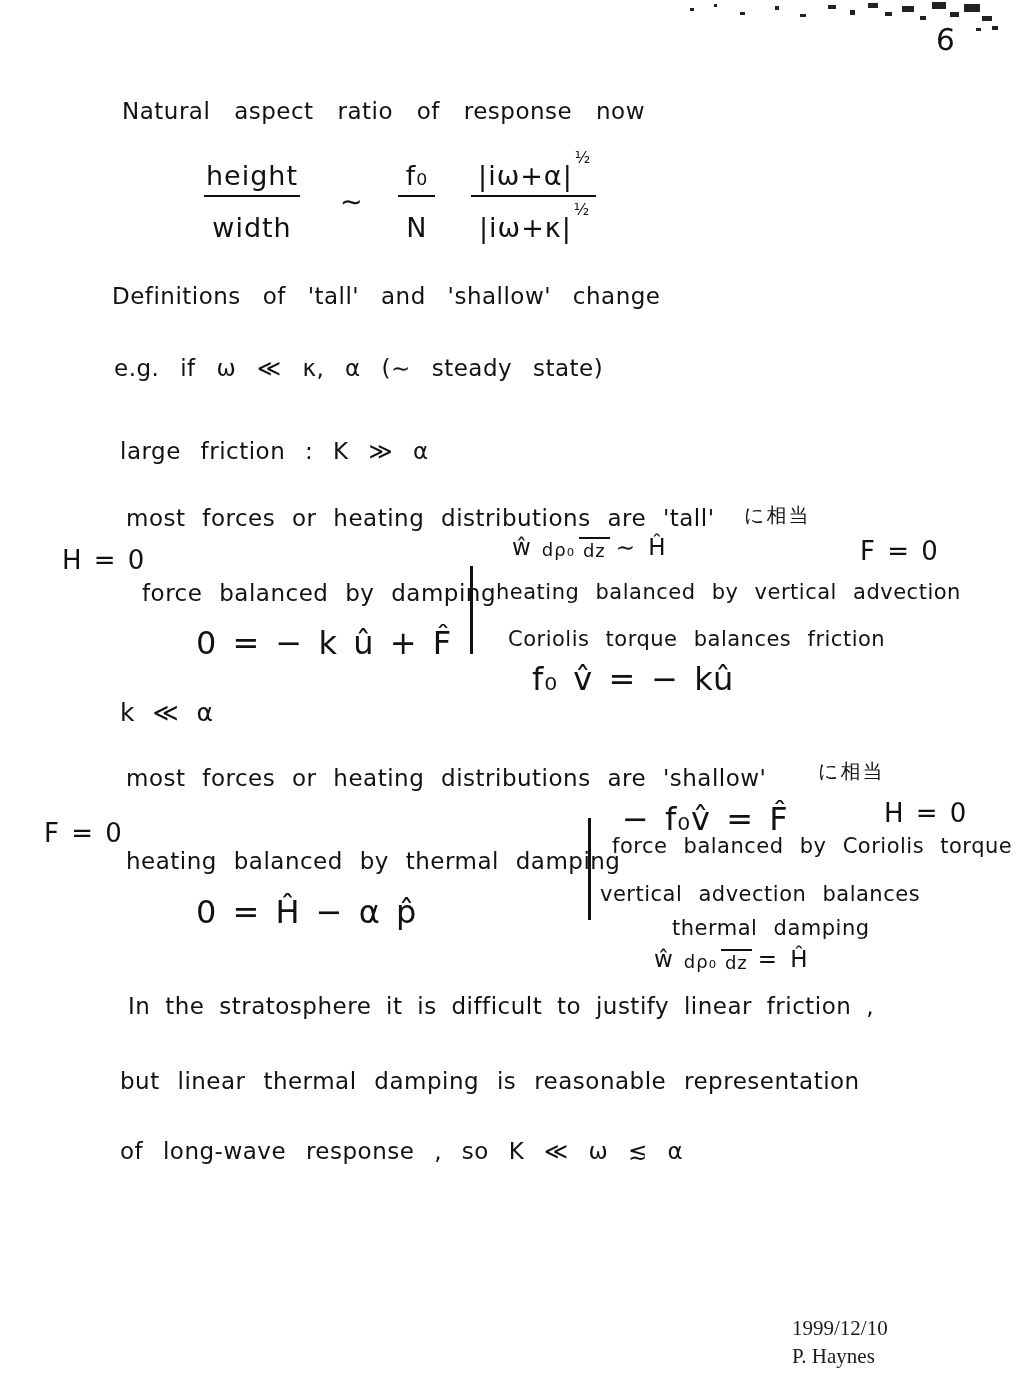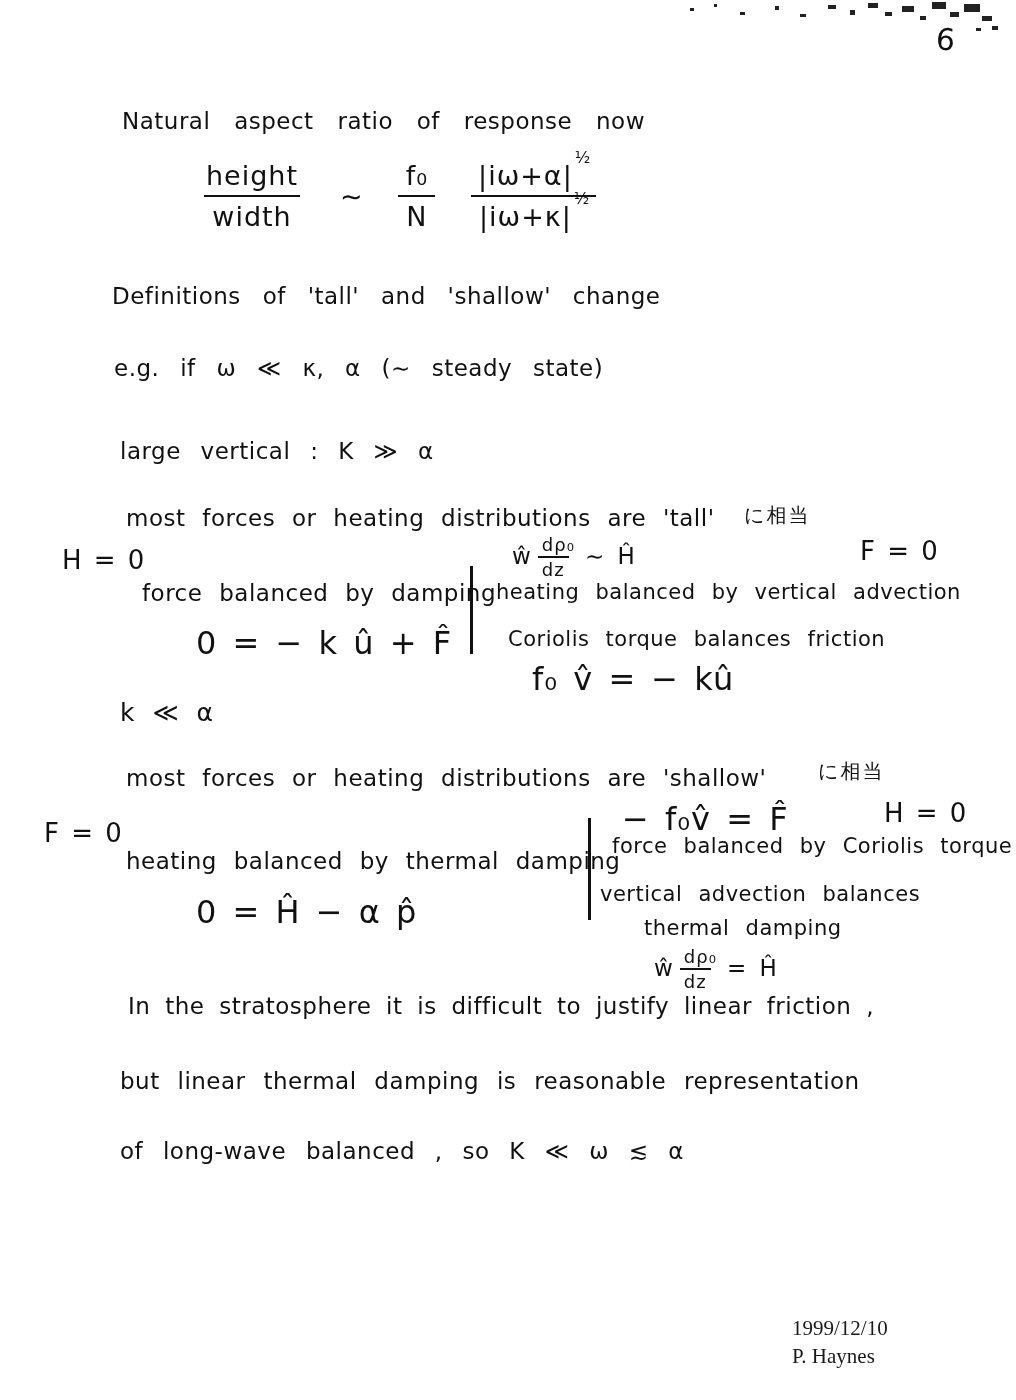--- a/index.html
+++ b/index.html
@@ -14,23 +14,23 @@
     white-space:nowrap;
   }
   .hand.small{font-size:21px;}
   .eq{font-size:32px;letter-spacing:1px;word-spacing:4px;white-space:nowrap;}
   .label-eq{font-size:26px;letter-spacing:2px;white-space:nowrap;}
   .jp{font-size:20px;letter-spacing:2px;white-space:nowrap;}
   .typed{font-family:"Liberation Serif","DejaVu Serif",serif;font-size:21px;color:#1a1a1a;}
   
   .frac{display:inline-flex;flex-direction:column;align-items:center;vertical-align:middle;}
   .frac .num{padding:0 8px 4px;}
-  .frac .den{border-top:2px solid #111;padding:4px 8px 0;}
+  .frac .den{border-top:2px solid #111;padding:15px 8px 0;}
   .bigeq{display:flex;align-items:center;gap:34px;font-size:27px;letter-spacing:1px;}
-  .sfrac{display:inline-flex;flex-direction:column;align-items:flex-start;vertical-align:middle;font-size:18px;margin:0 6px;}
+  .sfrac{display:inline-flex;flex-direction:row;align-items:flex-end;vertical-align:middle;font-size:18px;margin:0 6px;}
   .sfrac .num{padding:0 4px 1px;}
   .sfrac .den{border-top:2px solid #111;padding:1px 4px 0;}
   .exp{font-size:16px;vertical-align:top;position:relative;top:-12px;left:2px;}
   .divider{width:3px;background:#111;}
   .pagenum{font-size:30px;transform:rotate(4deg);}
   
   .noise i{position:absolute;background:#222;display:block;}
 </style>
 </head>
 <body>
@@ -50,21 +50,21 @@
   <i style="left:252px;top:2px;width:14px;height:7px;"></i>
   <i style="left:270px;top:12px;width:9px;height:5px;"></i>
   <i style="left:284px;top:4px;width:16px;height:8px;"></i>
   <i style="left:302px;top:16px;width:10px;height:5px;"></i>
   <i style="left:312px;top:26px;width:6px;height:4px;"></i>
   <i style="left:296px;top:28px;width:5px;height:3px;"></i>
 </div>
 
 <div class="abs hand pagenum" style="left:936px;top:22px;">6</div>
 
-<div class="abs hand" style="left:122px;top:108px;word-spacing:16px;">Natural aspect ratio of response now</div>
+<div class="abs hand" style="left:122px;top:98px;word-spacing:16px;">Natural aspect ratio of response now</div>
 
 <div class="abs bigeq" style="left:198px;top:160px;">
   <span class="frac">
     <span class="num">height</span>
     <span class="den">width</span>
   </span>
   <span>∼</span>
   <span class="frac">
     <span class="num">f₀</span>
     <span class="den">N</span>
@@ -72,21 +72,21 @@
   <span class="frac">
     <span class="num"><span>|iω+α|</span><span class="exp">½</span></span>
     <span class="den"><span>|iω+κ|</span><span class="exp">½</span></span>
   </span>
 </div>
 
 <div class="abs hand" style="left:112px;top:283px;word-spacing:14px;">Definitions of 'tall' and 'shallow' change</div>
 
 <div class="abs hand" style="left:114px;top:355px;word-spacing:13px;">e.g. if ω ≪ κ, α (∼ steady state)</div>
 
-<div class="abs hand" style="left:120px;top:438px;word-spacing:12px;">large vertical :  K ≫ α</div>
+<div class="abs hand" style="left:120px;top:438px;word-spacing:12px;">large friction :  K ≫ α</div>
 
 <div class="abs hand" style="left:126px;top:505px;text-align:center;">most forces or heating distributions are 'tall'</div>
 <div class="abs jp" style="left:744px;top:502px;">に相当</div>
 
 <div class="abs label-eq" style="left:62px;top:545px;">H = 0</div>
 <div class="abs hand" style="left:142px;top:580px;">force balanced by damping</div>
 <div class="abs eq" style="left:196px;top:624px;">0 = − k û + F̂</div>
 
 <div class="abs divider" style="left:470px;top:566px;height:88px;"></div>
 
@@ -110,26 +110,26 @@
 <div class="abs label-eq" style="left:884px;top:798px;">H = 0</div>
 <div class="abs hand small" style="left:612px;top:834px;">force balanced by Coriolis torque</div>
 
 <div class="abs divider" style="left:588px;top:818px;height:102px;"></div>
 
 <div class="abs label-eq" style="left:44px;top:818px;">F = 0</div>
 <div class="abs hand" style="left:126px;top:848px;">heating balanced by thermal damping</div>
 <div class="abs eq" style="left:196px;top:893px;">0 = Ĥ − α p̂</div>
 
 <div class="abs hand small" style="left:600px;top:882px;">vertical advection balances</div>
-<div class="abs hand small" style="left:644px;top:916px;">thermal damping</div>
+<div class="abs hand small" style="left:672px;top:916px;">thermal damping</div>
 <div class="abs eq" style="left:654px;top:946px;font-size:23px;">
   <span>ŵ</span><span class="sfrac">
       <span class="num">dρ₀</span>
       <span class="den">dz</span>
     </span><span>= Ĥ</span>
 </div>
 
 <div class="abs hand" style="left:128px;top:993px;word-spacing:7px;">In the stratosphere it is difficult to justify linear friction ,</div>
 <div class="abs hand" style="left:120px;top:1068px;word-spacing:10px;">but linear thermal damping is reasonable representation</div>
-<div class="abs hand" style="left:120px;top:1138px;word-spacing:12px;">of long-wave balanced , so  K ≪ ω ≲ α</div>
+<div class="abs hand" style="left:120px;top:1138px;word-spacing:12px;">of long-wave response , so  K ≪ ω ≲ α</div>
 
 <div class="abs typed" style="left:792px;top:1316px;">1999/12/10</div>
 <div class="abs typed" style="left:792px;top:1344px;">P. Haynes</div>
 
 </body></html>

